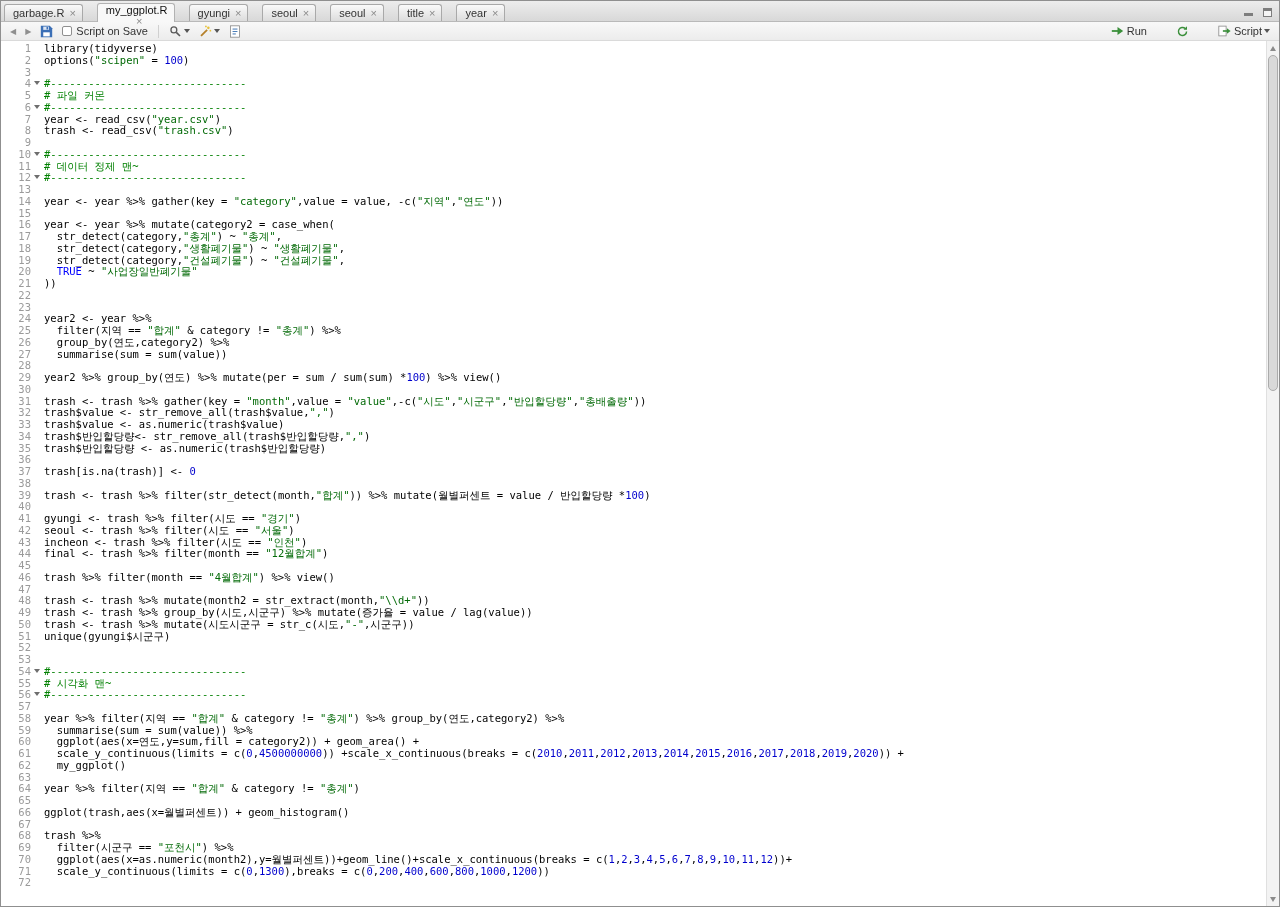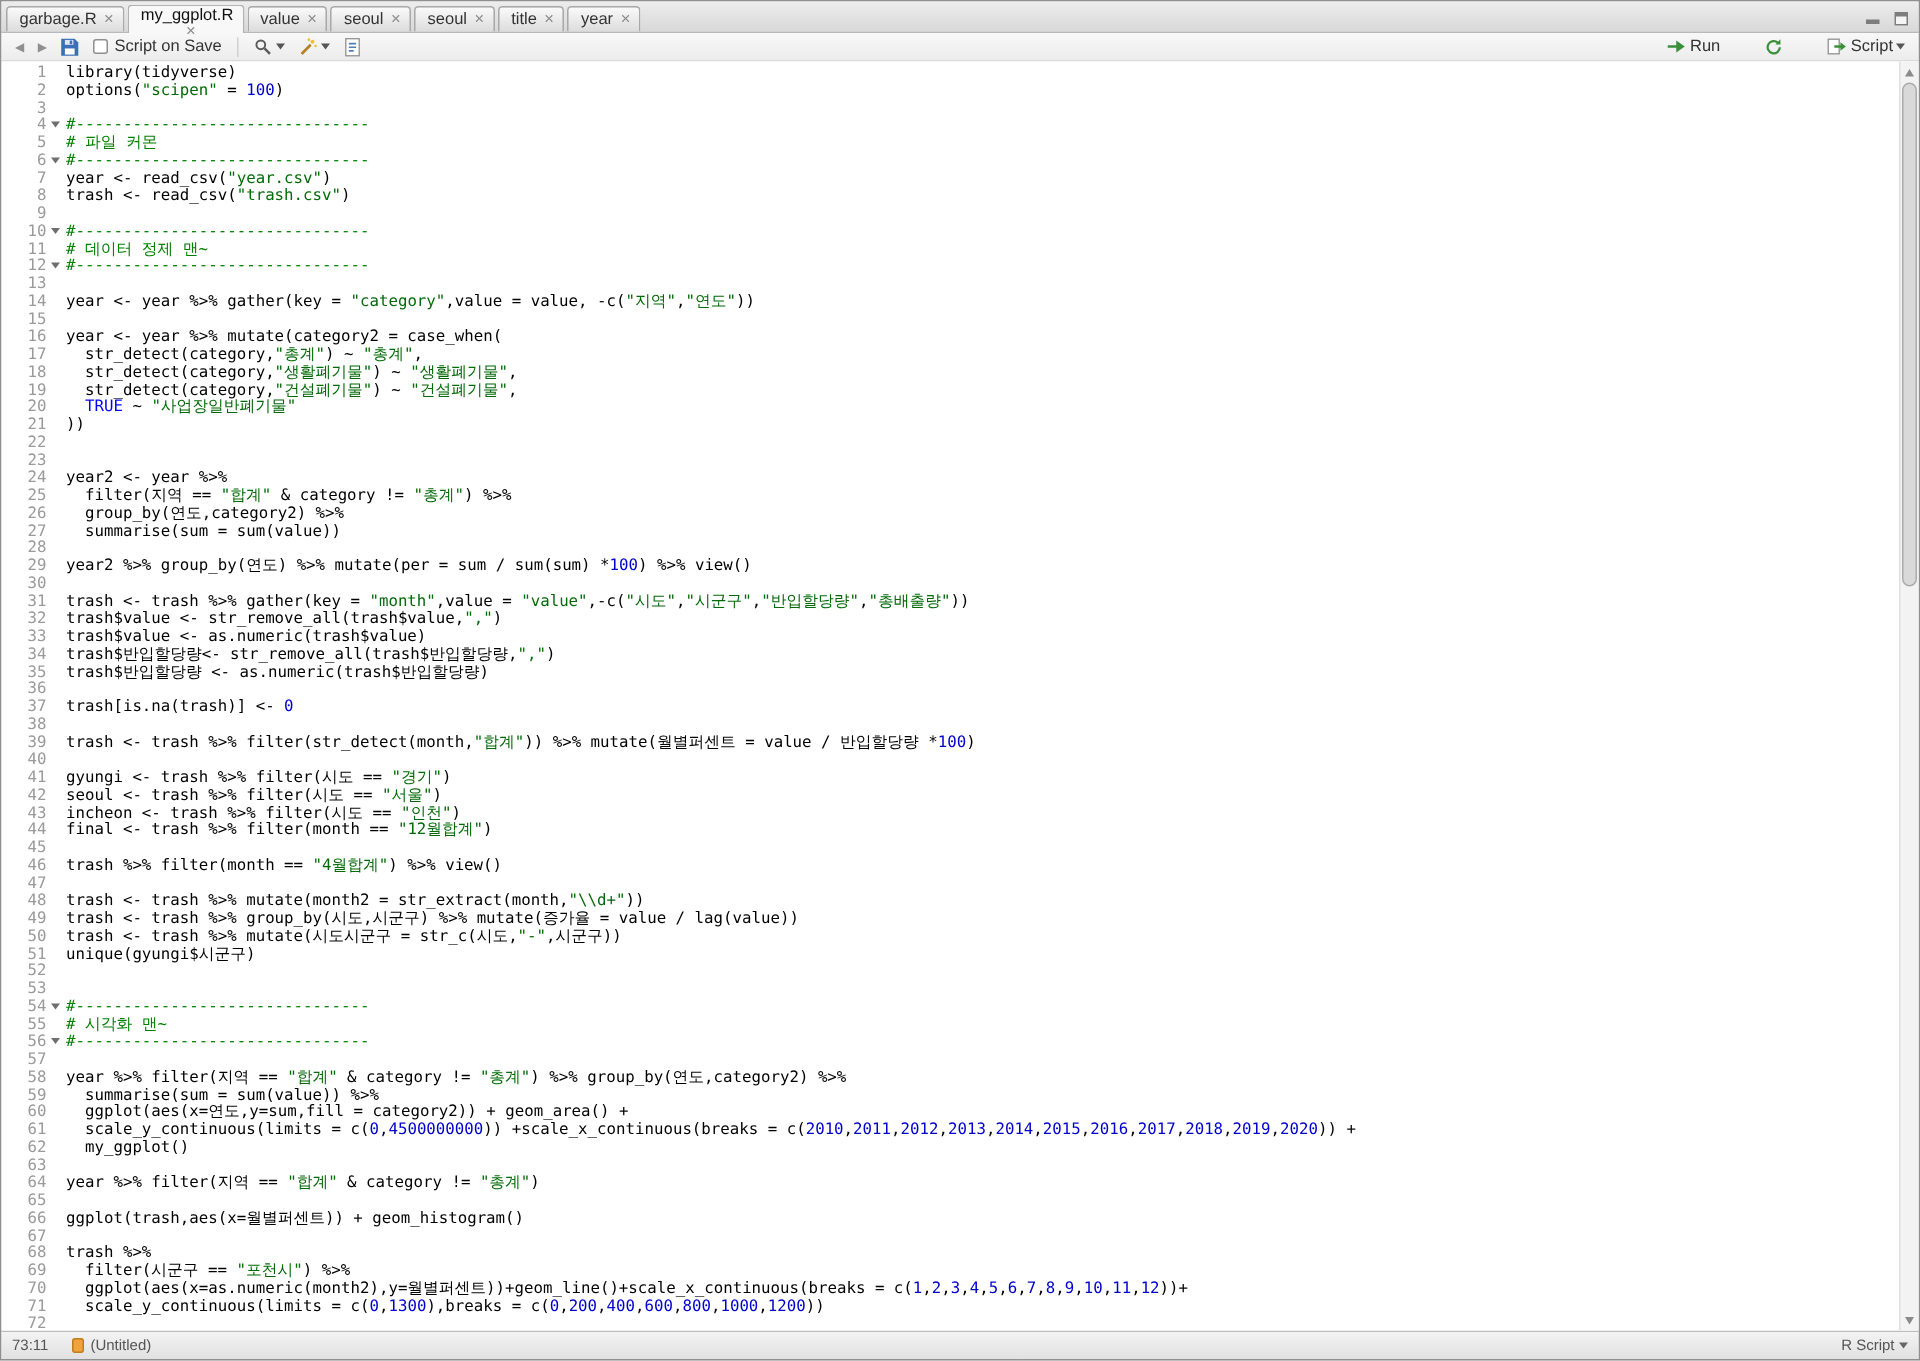--- a/index.html
+++ b/index.html
@@ -21,21 +21,21 @@
   .tabbar {
     height:21px; flex:none;
     background:linear-gradient(#ededed,#d8d8d8);
     border-bottom:1px solid #b9b9b9;
     display:flex; align-items:flex-end;
     padding:2px 60px 0 3px;
     position:relative;
   }
   .tab {
     display:flex; align-items:center;
-    height:17px; padding:0 6px 0 8px; margin-right:2px;
+    height:17px; padding:0 6px 0 8px; margin-right:14px;
     background:linear-gradient(#fafafa,#dcdcdc);
     border:1px solid #a9a9a9; border-bottom:none;
     border-radius:3px 3px 0 0;
     font-size:11px; color:#333; white-space:nowrap; cursor:default;
   }
   .tab.active {
     background:#f8f8f8; height:19px; margin-bottom:-1px;
     border-color:#b2b2b2; position:relative; z-index:2; color:#111;flex-direction:column;
   }
   .tab-close { margin-left:5px; color:#8a8a8a; font-size:11px; line-height:1; }
@@ -119,21 +119,21 @@
     <div style="display:flex;align-items:flex-end;">
         <div class="tab">
           <span class="tab-label">garbage.R</span>
           <span class="tab-close">×</span>
         </div>
         <div class="tab active">
           <span class="tab-label">my_ggplot.R</span>
           <span class="tab-close">×</span>
         </div>
         <div class="tab">
-          <span class="tab-label">value</span>
+          <span class="tab-label">gyungi</span>
           <span class="tab-close">×</span>
         </div>
         <div class="tab">
           <span class="tab-label">seoul</span>
           <span class="tab-close">×</span>
         </div>
         <div class="tab">
           <span class="tab-label">seoul</span>
           <span class="tab-close">×</span>
         </div>
@@ -232,25 +232,14 @@
       <div class="varrow up">
           <div class="tri-up"></div>
         </div>
       <div class="vthumb"></div>
       <div class="varrow down">
           <div class="tri-down"></div>
         </div>
     </div>
   </div>
 
-  <div class="statusbar">
-    <span class="cursor-pos">73:11</span>
-    <span class="section-chip">
-      <span class="section-icon"></span>
-      <span>(Untitled)</span>
-    </span>
-    <span class="statusright">
-      <span>R Script</span>
-      <span class="scaret"></span>
-    </span>
-  </div>
 
 </div>
 
 </body></html>

